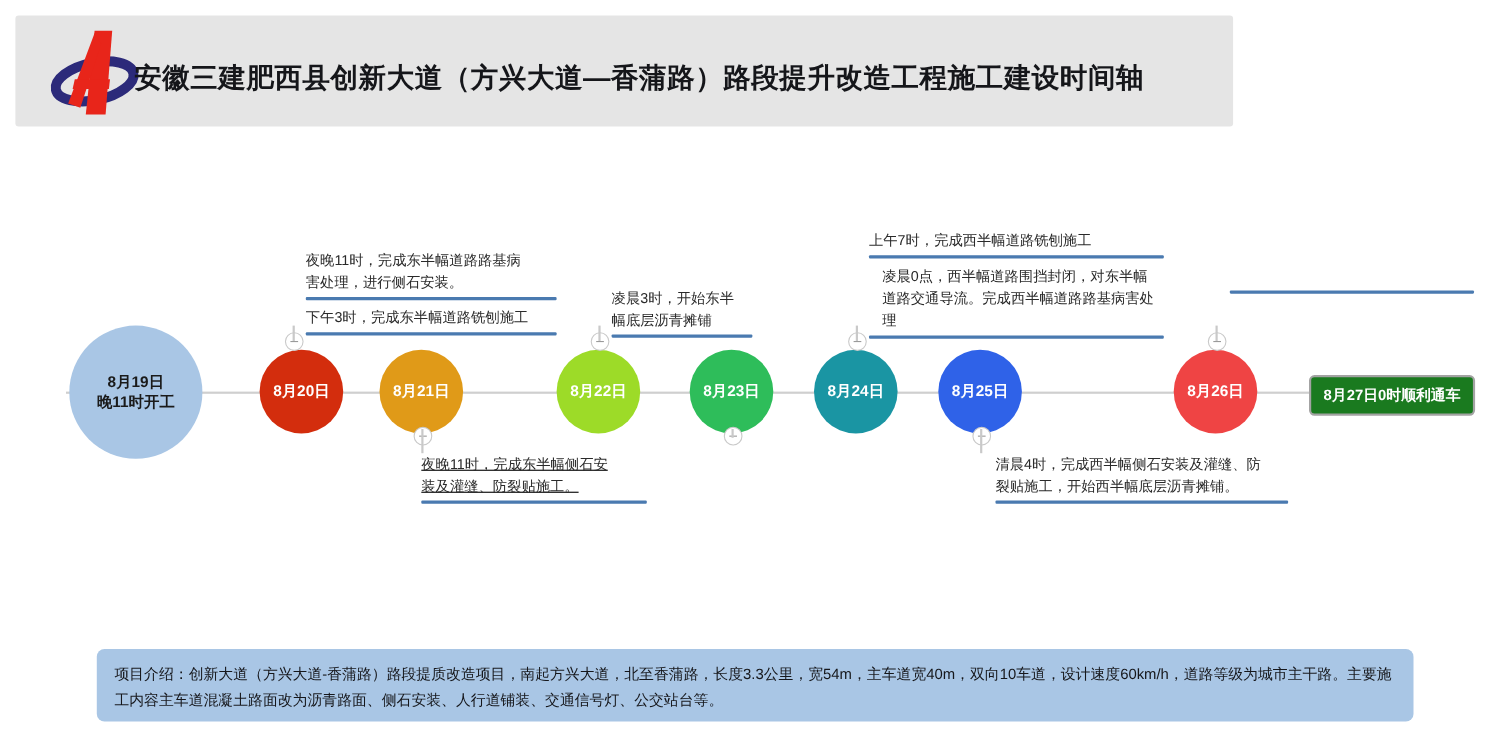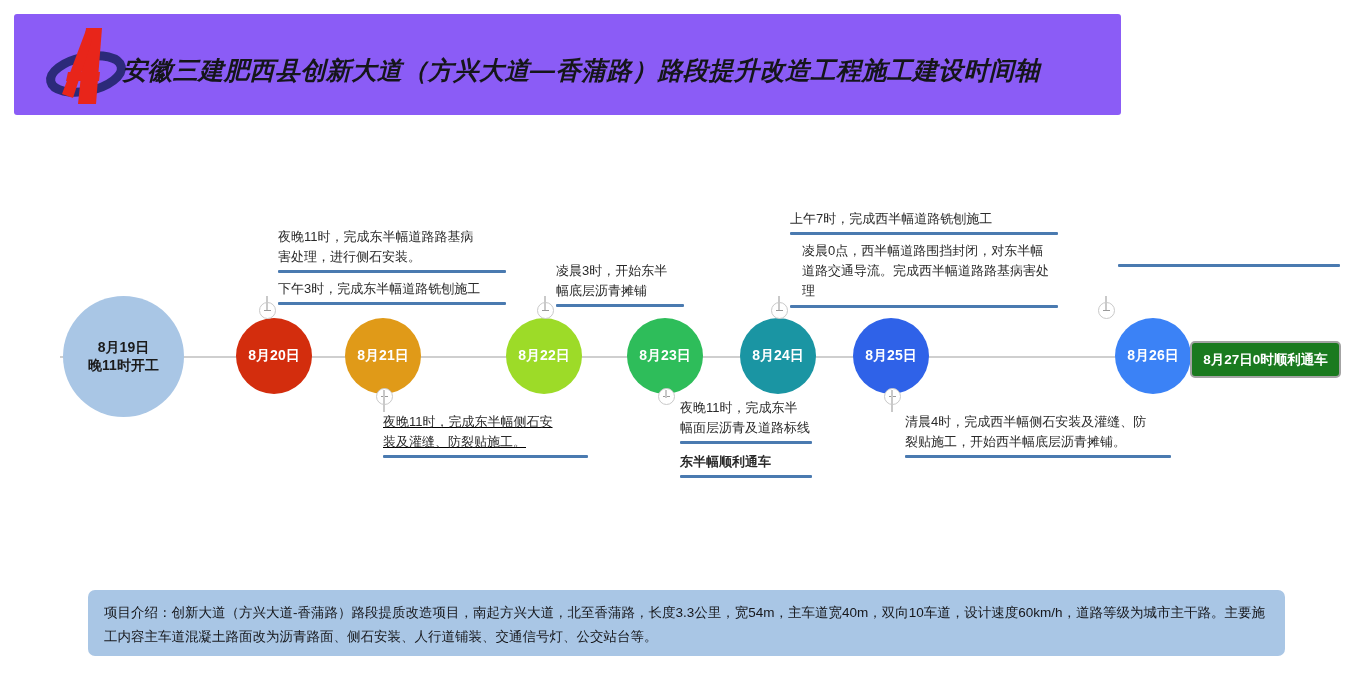--- a/index.html
+++ b/index.html
@@ -82,21 +82,21 @@
   .desc-text{
     position:absolute;left:16px;top:11px;width:1166px;
     font-size:13.5px;color:#16171b;line-height:1.75;
   }
 </style>
 </head>
 <body>
 
 <div class="canvas">
 
-  <div class="header-banner" style="background: #8b5cf6; font-style: italic;">
+  <div class="header-banner" style="background: #e5e5e5;">
     <div class="logo-box">
       <svg width="86" height="84" viewBox="0 0 86 84">
         <ellipse cx="44" cy="50" rx="36" ry="17" transform="rotate(-12 44 50)" fill="none" stroke="#2c2a7a" stroke-width="9"></ellipse>
         <path d="M44 4 L60 4 L54 80 L36 80 Z" fill="#e8251a"></path>
         <path d="M44 6 L20 70 L31 74 L50 16 Z" fill="#e8251a"></path>
         <path d="M26 48 L58 48 L57 57 L24 57 Z" fill="#e8251a"></path>
       </svg>
     </div>
     <div class="header-title">安徽三建肥西县创新大道（方兴大道—香蒲路）路段提升改造工程施工建设时间轴</div>
   </div>
@@ -121,21 +121,21 @@
   </div>
   <div class="node node-day" id="n3" style="left:627px;top:318px;background:#2ebd5a;">
     <span>8月23日</span>
   </div>
   <div class="node node-day" id="n4" style="left:740px;top:318px;background:#1a95a3;">
     <span>8月24日</span>
   </div>
   <div class="node node-day" id="n5" style="left:853px;top:318px;background:#2f62e8;">
     <span>8月25日</span>
   </div>
-  <div class="node node-day" id="n6" style="left:1115px;top:318px;background:#3b82f6;">
+  <div class="node node-day" id="n6" style="left:1067px;top:318px;background:#ef4444;">
     <span>8月26日</span>
   </div>
 
   <div class="node-end" style="background: rgb(26, 122, 31);">
     <span>8月27日0时顺利通车</span>
   </div>
 
   <div class="minus-marker" style="left:259px;top:302px;"></div>
   <div class="minus-marker" style="left:376px;top:388px;"></div>
   <div class="minus-marker" style="left:537px;top:302px;"></div>
@@ -178,27 +178,20 @@
   <div class="callout" style="left:1118px;top:261px;width:222px;">
     <div class="rule"></div>
   </div>
 
   <div class="callout" style="left:383px;top:412px;width:205px;text-decoration:underline;">
     <div class="line">夜晚11时，完成东半幅侧石安
 装及灌缝、防裂贴施工。</div>
     <div class="rule"></div>
   </div>
 
-  <div class="callout" style="left:680px;top:398px;width:132px;">
-    <div class="line">夜晚11时，完成东半
-幅面层沥青及道路标线</div>
-    <div class="rule"></div>
-    <div class="line redtext" style="margin-top:8px;">东半幅顺利通车</div>
-    <div class="rule"></div>
-  </div>
 
   <div class="callout" style="left:905px;top:412px;width:266px;">
     <div class="line">清晨4时，完成西半幅侧石安装及灌缝、防
 裂贴施工，开始西半幅底层沥青摊铺。</div>
     <div class="rule"></div>
   </div>
 
   <div class="desc-panel" style="background: rgb(169, 198, 229);">
     <div class="desc-text">项目介绍：创新大道（方兴大道-香蒲路）路段提质改造项目，南起方兴大道，北至香蒲路，长度3.3公里，宽54m，主车道宽40m，双向10车道，设计速度60km/h，道路等级为城市主干路。主要施工内容主车道混凝土路面改为沥青路面、侧石安装、人行道铺装、交通信号灯、公交站台等。</div>
   </div>

